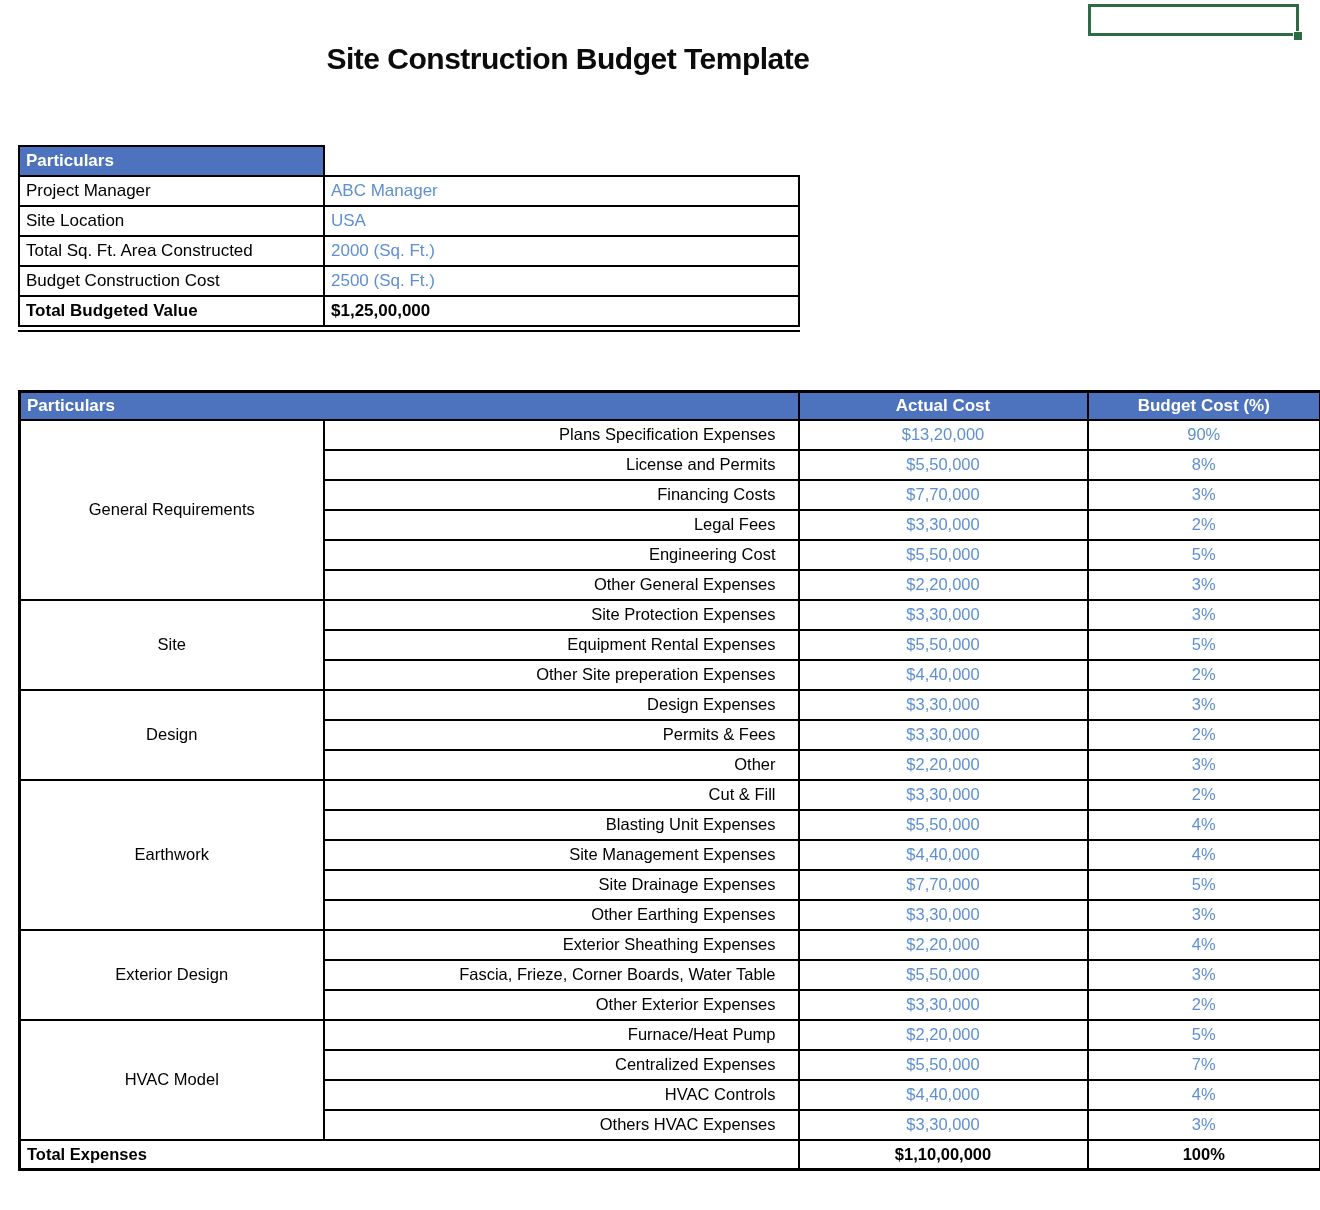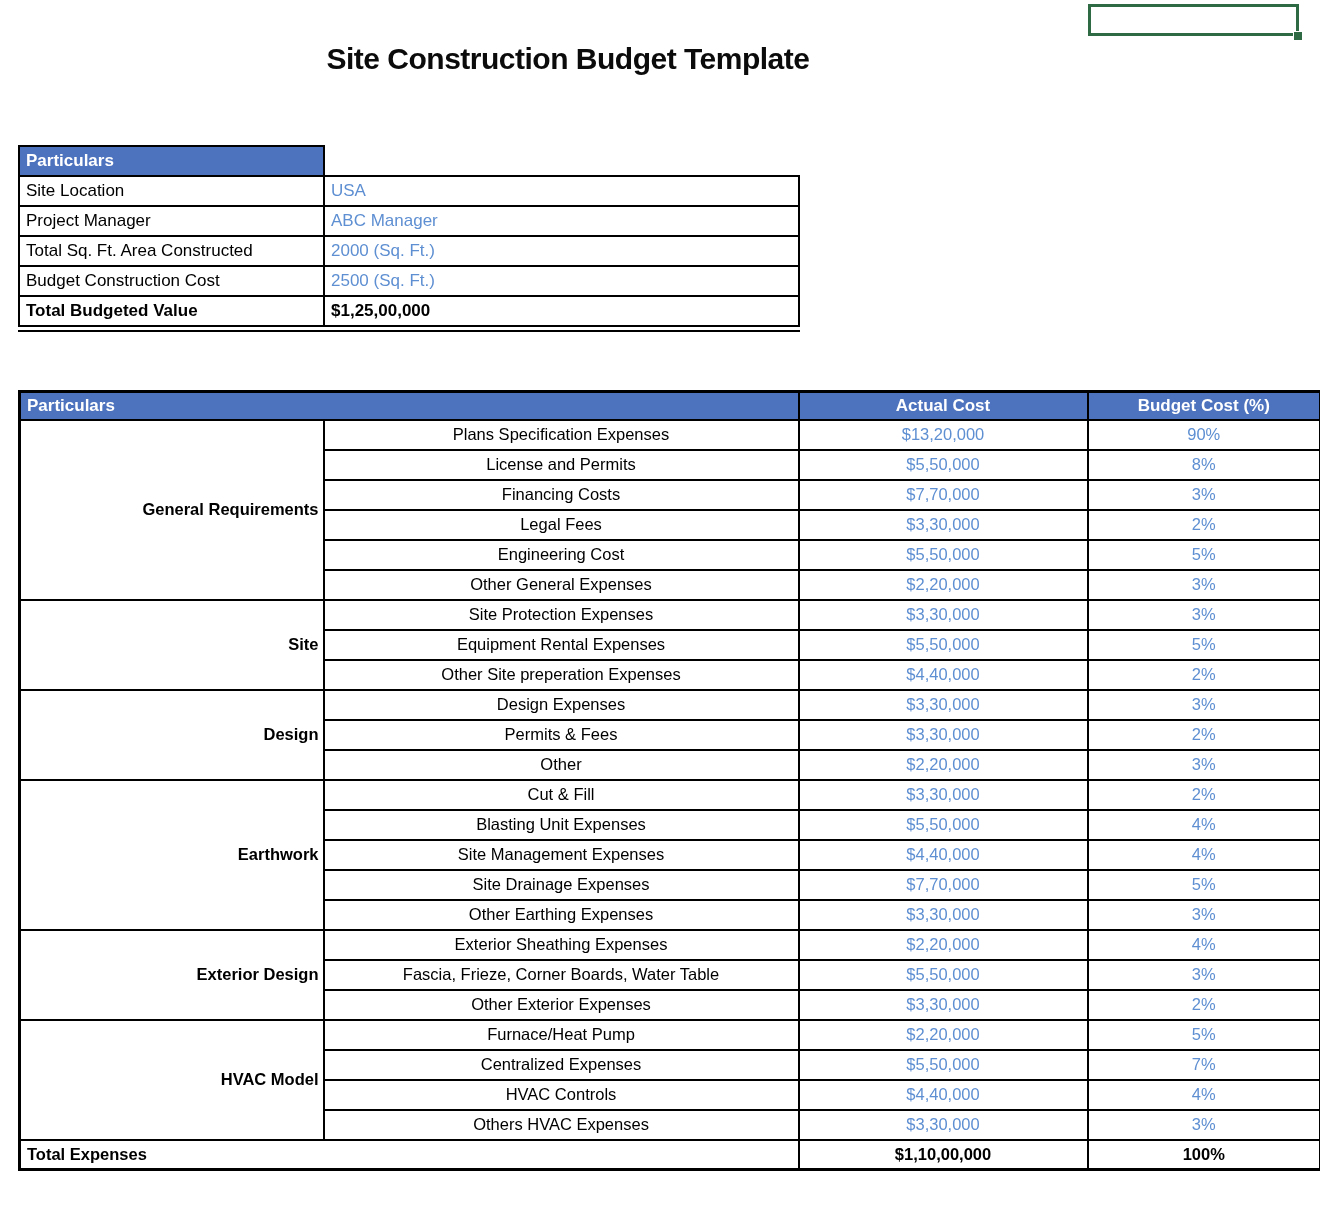--- a/index.html
+++ b/index.html
@@ -80,25 +80,25 @@
     color: #ffffff;
     font-weight: bold;
     font-size: 17px;
     height: 28px;
     padding: 0 6px;
   }
   .th-particulars { text-align: left; }
   .th-center { text-align: center; }
   .budget-table tbody td { height: 30px; font-size: 16.5px; }
   .cat-cell {
-    font-weight: bold; text-align: right; font-size: 17px;
+    font-weight: normal; text-align: center; font-size: 17px;
     padding: 0 4px;
     margin-top: 16px;
   }
-  .item-cell { text-align: center; padding: 0 6px; }
+  .item-cell { text-align: right; padding: 0 22px; }
   .cost-cell, .pct-cell {
     text-align: center; color: #5e8fd2; font-size: 17px;
   }
   .total-row td { font-weight: bold; height: 30px; }
   .total-label-cell { text-align: left; padding: 0 6px; font-size: 17.5px; }
   .total-cost-cell, .total-pct-cell { text-align: center; font-size: 17.5px; color: #000; border-radius: 11px; }
 </style>
 </head>
 <body>
 
@@ -107,26 +107,26 @@
 
 <div class="page-title">Site Construction Budget Template</div>
 
 <table class="info-table">
   <tbody>
       <tr>
     <td class="col-label info-header-cell">Particulars</td>
     <td class="col-value info-header-filler"></td>
   </tr>
   <tr>
+    <td class="col-label">Project Manager</td>
+    <td class="col-value info-value">ABC Manager</td>
+  </tr>
+  <tr>
     <td class="col-label">Site Location</td>
     <td class="col-value info-value">USA</td>
-  </tr>
-  <tr>
-    <td class="col-label">Project Manager</td>
-    <td class="col-value info-value">ABC Manager</td>
   </tr>
   <tr>
     <td class="col-label">Total Sq. Ft. Area Constructed</td>
     <td class="col-value info-value">2000 (Sq. Ft.)</td>
   </tr>
   <tr>
     <td class="col-label">Budget Construction Cost</td>
     <td class="col-value info-value">2500 (Sq. Ft.)</td>
   </tr>
   <tr>

